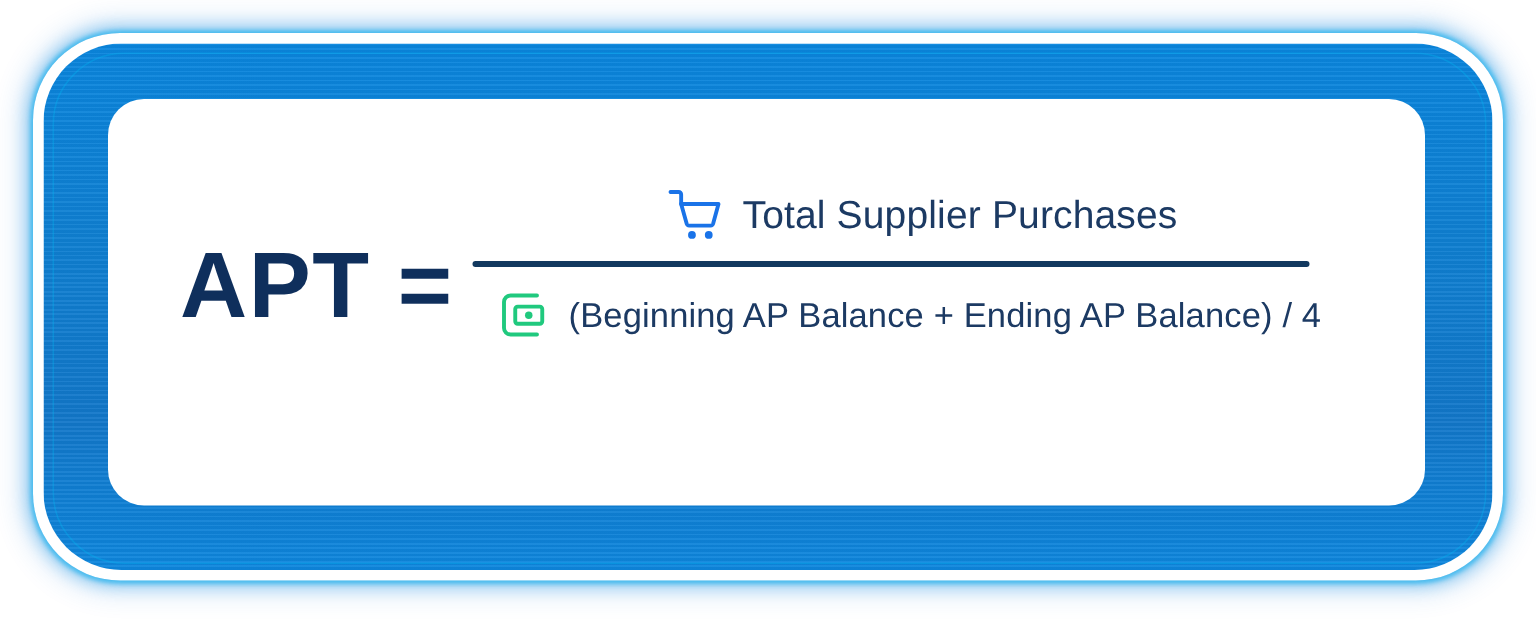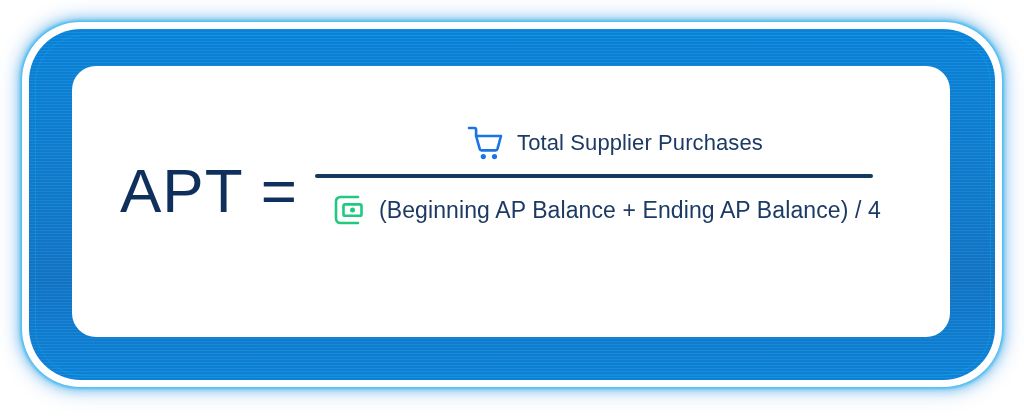--- a/index.html
+++ b/index.html
@@ -82,21 +82,21 @@
     top: 66px;
     width: 878px;
     height: 271px;
   }
 
   .lhs {
     position: absolute;
     left: 48px;
     top: 94px;
     font-size: 62px;
-    font-weight: normal;
+    font-weight: bold;
     color: #0f2f5c;
     letter-spacing: 1px;
     line-height: 1;
     white-space: nowrap;
   }
 
   .fraction {
     position: absolute;
     left: 243px;
     top: 50px;
@@ -122,21 +122,21 @@
   .denominator {
     display: flex;
     align-items: center;
     justify-content: flex-start;
     gap: 12px;
     height: 56px;
     padding-left: 18px;
   }
 
   .term-text {
-    font-size: 22px;
+    font-size: 26px;
     color: #1c3a63;
     white-space: nowrap;
     letter-spacing: 0.1px;
   }
 
   .denominator .term-text {
     font-size: 23px;
   }
 
   .icon {

